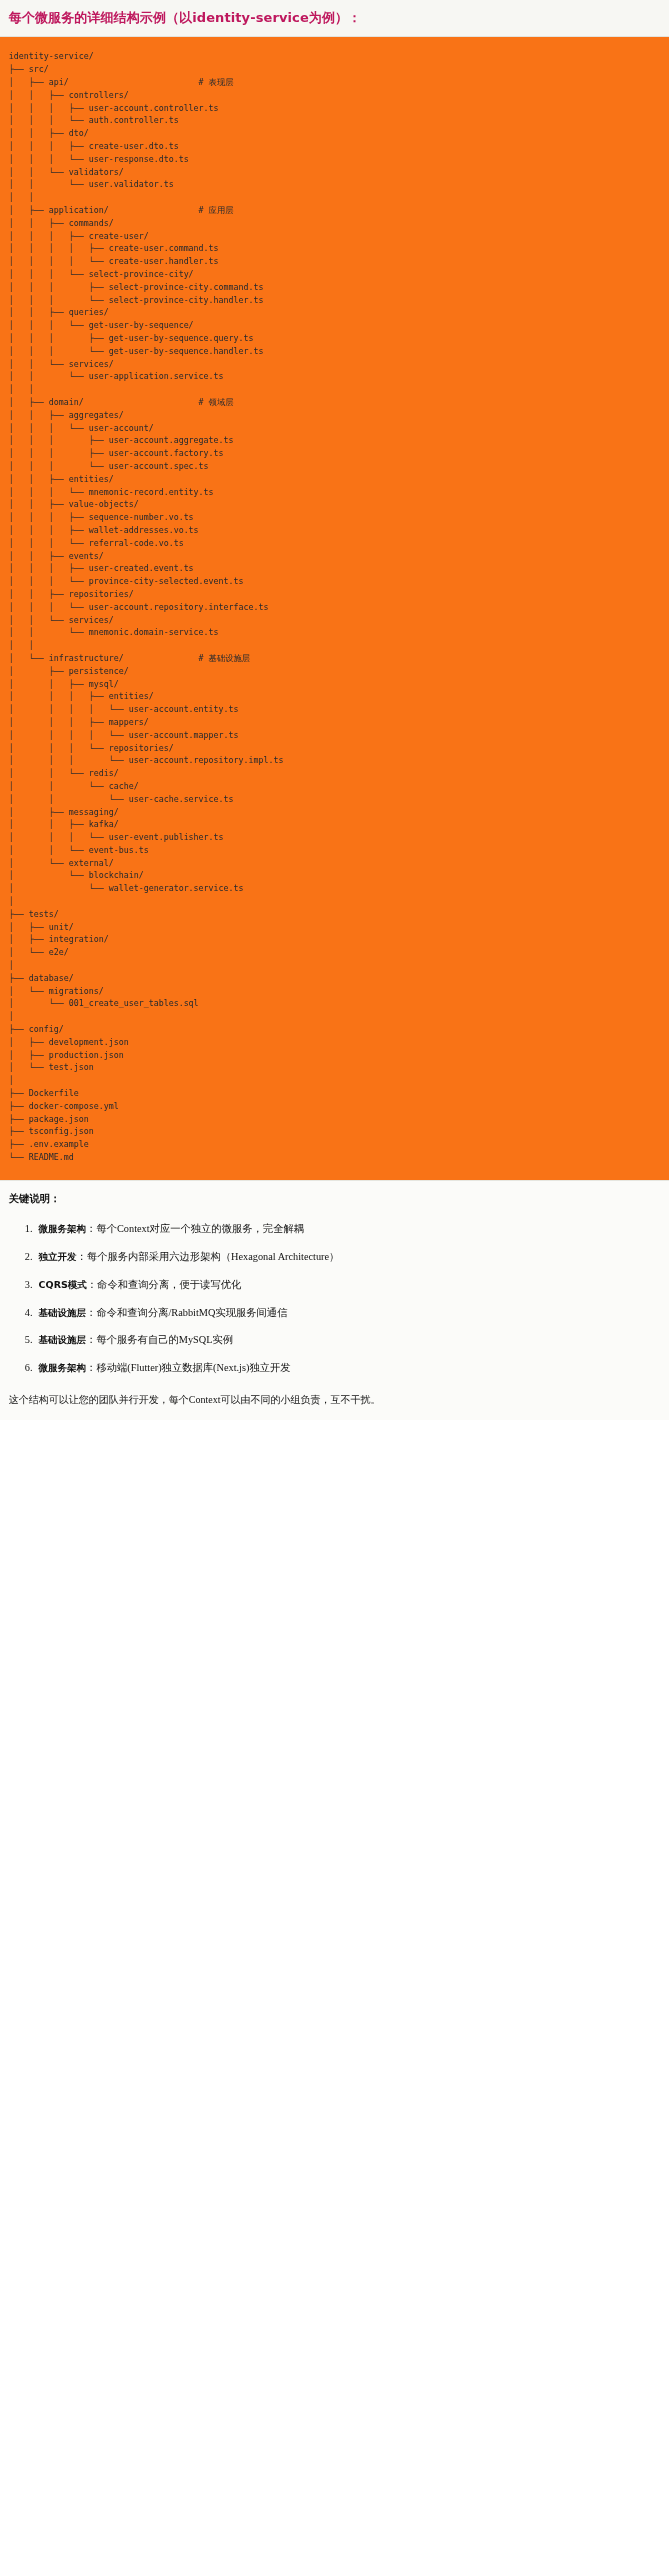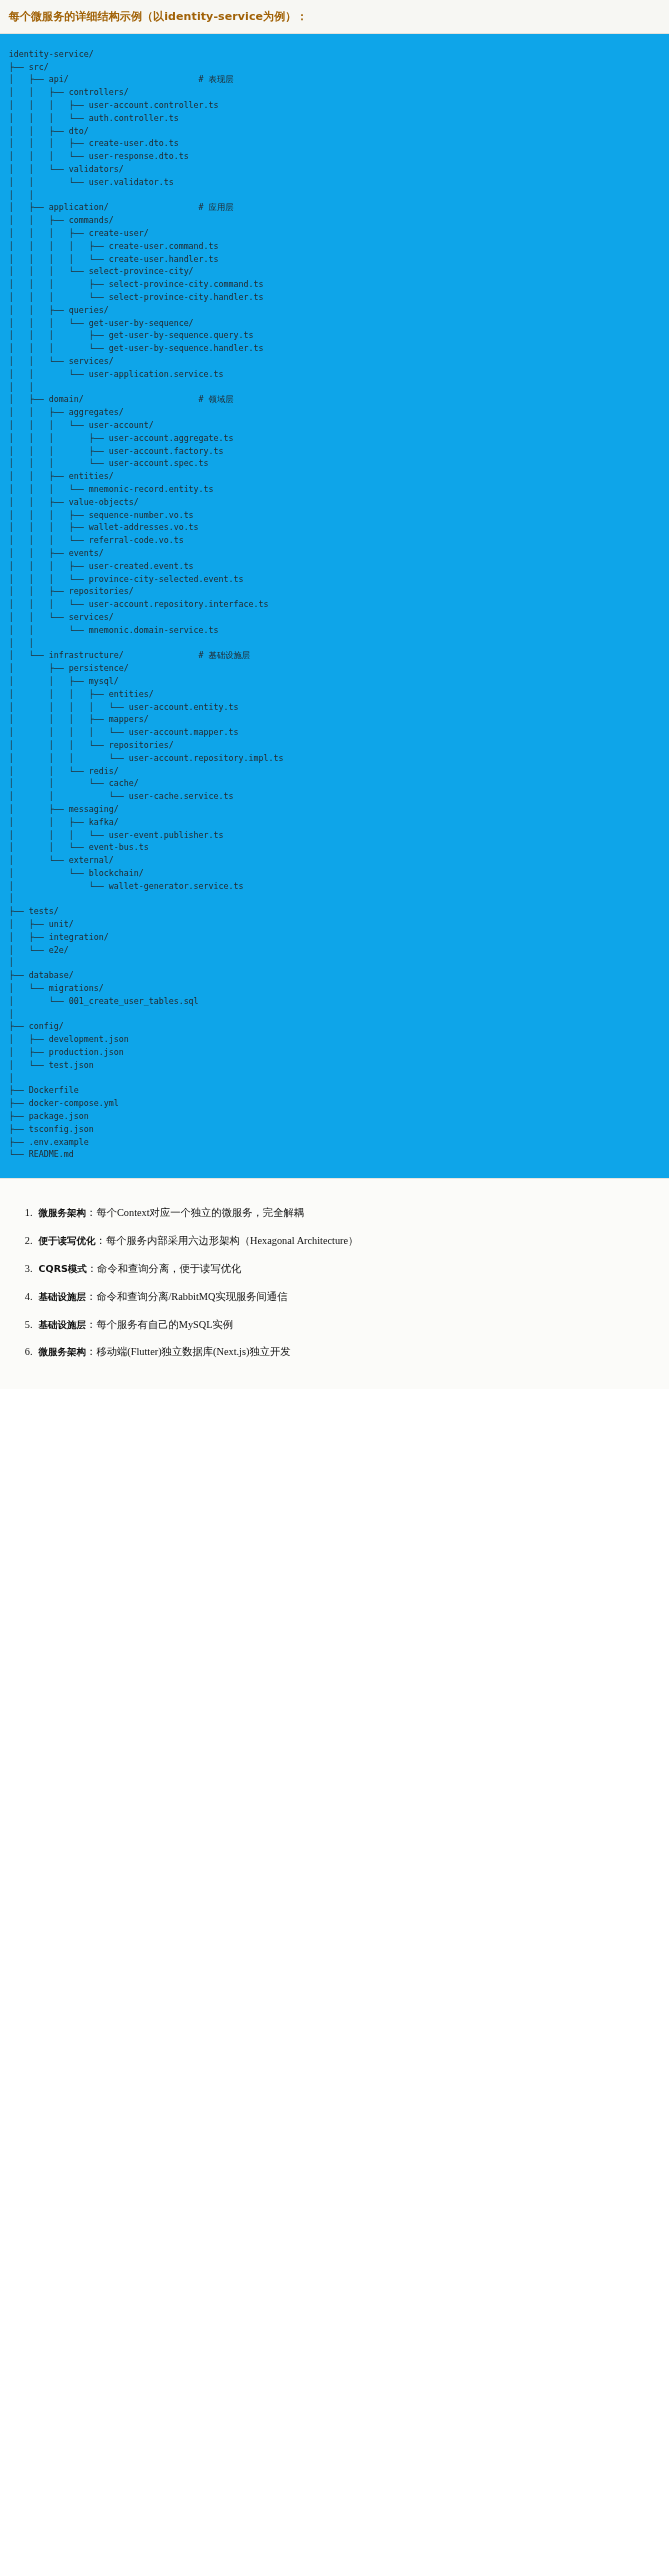--- a/index.html
+++ b/index.html
@@ -20,28 +20,28 @@
   }
   
   .title-block {
     background: #f7f7f3;
     padding: 10px 8.8px 8.8px 8.8px;
     border-bottom: 0.6px solid #e3e3dd;
   }
   .title-text {
     font-family: "DejaVu Sans", sans-serif;
     font-weight: bold;
-    font-size: 11px;
+    font-size: 13px;
     line-height: 1.3;
-    color: #a16207;
+    color: #be185d;
     letter-spacing: 0.1px;
   }
   
   .tree-block {
-    background: #0ea5e9;
+    background: #f97316;
     padding: 13.8px 8.8px 16.3px 8.8px;
     border-bottom: 0.6px solid #e6e6e0;
   }
   pre.tree {
     margin: 0;
     font-family: "DejaVu Sans Mono", "Liberation Mono", monospace;
     font-size: 8.3px;
     line-height: 12.8px;
     color: #24292e;
     white-space: pre;
@@ -201,38 +201,40 @@
 │
 ├── Dockerfile
 ├── docker-compose.yml
 ├── package.json
 ├── tsconfig.json
 ├── .env.example
 └── README.md</pre>
   </div>
 
   <div class="notes-block">
+    <div class="notes-heading">关键说明：</div>
 
     <ol class="notes-list">
       <li>
         <span class="n-term">微服务架构</span><span class="n-sep">：</span><span class="n-desc">每个Context对应一个独立的微服务，完全解耦</span>
       </li>
       <li>
-        <span class="n-term">便于读写优化</span><span class="n-sep">：</span><span class="n-desc">每个服务内部采用六边形架构（Hexagonal Architecture）</span>
+        <span class="n-term">独立开发</span><span class="n-sep">：</span><span class="n-desc">每个服务内部采用六边形架构（Hexagonal Architecture）</span>
       </li>
       <li>
         <span class="n-term">CQRS模式</span><span class="n-sep">：</span><span class="n-desc">命令和查询分离，便于读写优化</span>
       </li>
       <li>
         <span class="n-term">基础设施层</span><span class="n-sep">：</span><span class="n-desc">命令和查询分离/RabbitMQ实现服务间通信</span>
       </li>
       <li>
         <span class="n-term">基础设施层</span><span class="n-sep">：</span><span class="n-desc">每个服务有自己的MySQL实例</span>
       </li>
       <li>
         <span class="n-term">微服务架构</span><span class="n-sep">：</span><span class="n-desc">移动端(Flutter)独立数据库(Next.js)独立开发</span>
       </li>
     </ol>
 
+    <div class="closing-note">这个结构可以让您的团队并行开发，每个Context可以由不同的小组负责，互不干扰。</div>
   </div>
 
 </div>
 
 
 </body></html>

